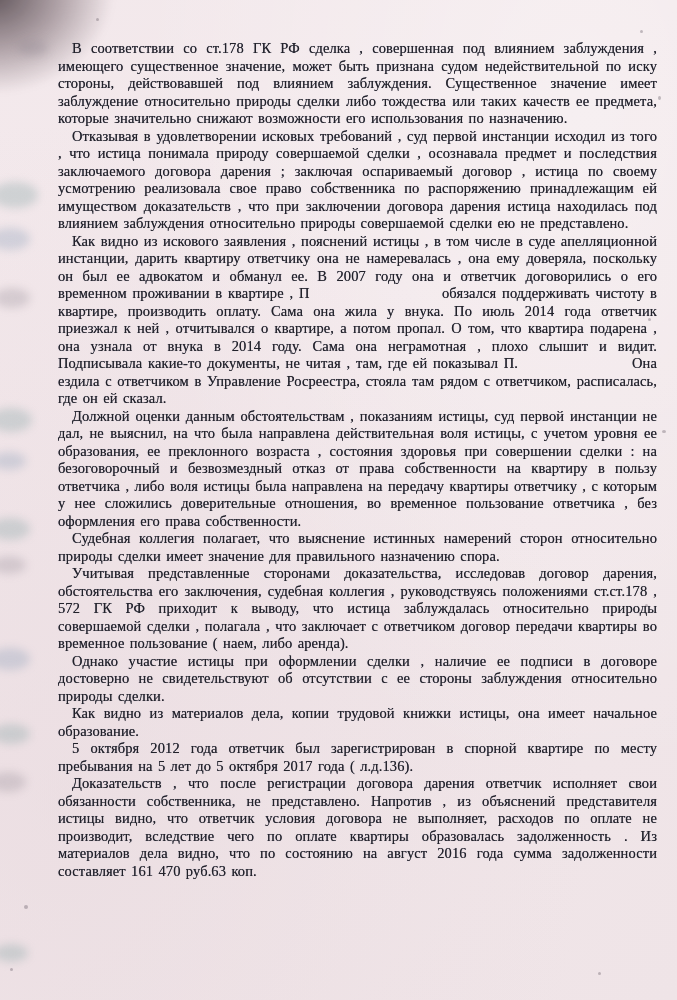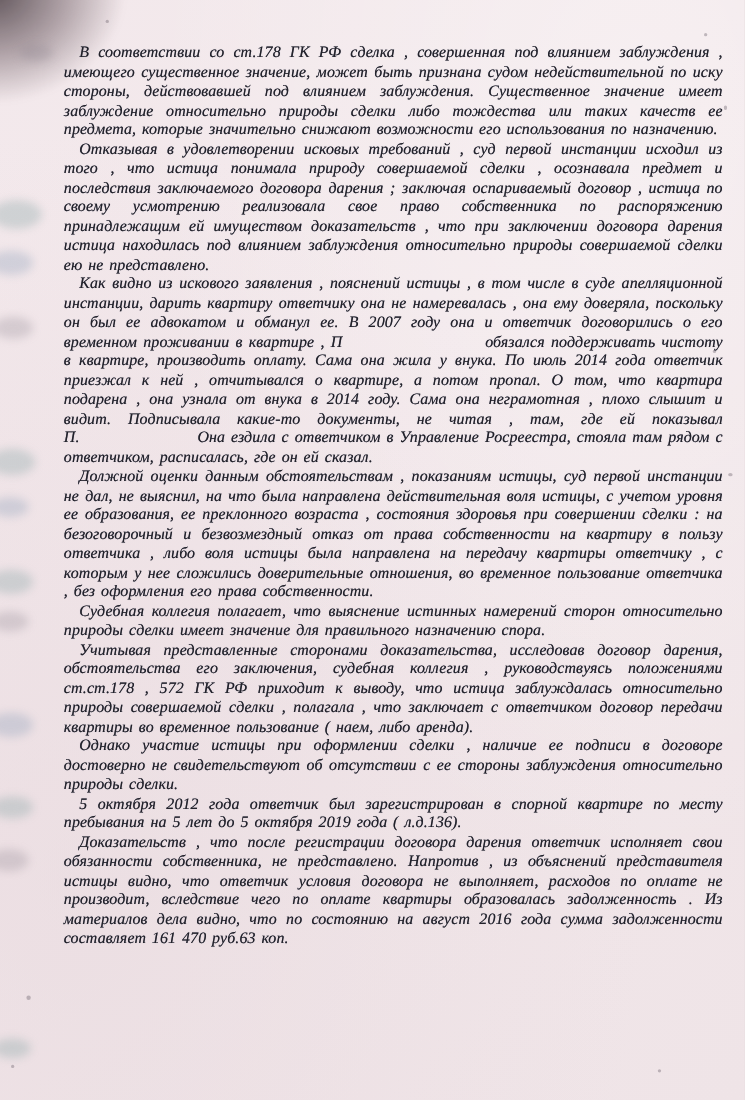--- a/index.html
+++ b/index.html
@@ -65,21 +65,20 @@
     font-size:14.5px;
     line-height:17.5px;
     text-align:justify;
     word-spacing:1.6px;
     letter-spacing:0.1px;
     text-shadow:0 0 0.6px rgba(40,40,60,0.65), 0 0 1.2px rgba(70,95,140,0.18);
   }
   .text-block p{
     margin:0;
     text-indent:14px;
-    font-style:italic;
   }
 </style>
 </head>
 <body>
 
 <div class="page">
   <div class="corner-shadow"></div>
 
   <div class="smudge sm-teal s1"></div>
   <div class="smudge sm-blue s2"></div>
@@ -105,16 +104,17 @@
   <div class="dot d9"></div>
 
   <div class="text-block">
       <p>В соответствии со ст.178 ГК РФ сделка , совершенная под влиянием заблуждения , имеющего существенное значение, может быть признана судом недействительной по иску стороны, действовавшей под влиянием заблуждения. Существенное значение имеет заблуждение относительно природы сделки либо тождества или таких качеств ее предмета, которые значительно снижают возможности его использования по назначению.</p>
       <p>Отказывая в удовлетворении исковых требований , суд первой инстанции исходил из того , что истица понимала природу совершаемой сделки , осознавала предмет и последствия заключаемого договора дарения ; заключая оспариваемый договор , истица по своему усмотрению реализовала свое право собственника по распоряжению принадлежащим ей имуществом доказательств , что при заключении договора дарения истица находилась под влиянием заблуждения относительно природы совершаемой сделки ею не представлено.</p>
       <p>Как видно из искового заявления , пояснений истицы , в том числе в суде апелляционной инстанции, дарить квартиру ответчику она не намеревалась , она ему доверяла, поскольку он был ее адвокатом и обманул ее. В 2007 году она и ответчик договорились о его временном проживании в квартире , П&nbsp;&nbsp;&nbsp;&nbsp;&nbsp;&nbsp;&nbsp;&nbsp;&nbsp;&nbsp;&nbsp;&nbsp;&nbsp;&nbsp;&nbsp;&nbsp;&nbsp;&nbsp;&nbsp;&nbsp;&nbsp;&nbsp; обязался поддерживать чистоту в квартире, производить оплату. Сама она жила у внука. По июль 2014 года ответчик приезжал к ней , отчитывался о квартире, а потом пропал. О том, что квартира подарена , она узнала от внука в 2014 году. Сама она неграмотная , плохо слышит и видит. Подписывала какие-то документы, не читая ,  там, где ей показывал П.&nbsp;&nbsp;&nbsp;&nbsp;&nbsp;&nbsp;&nbsp;&nbsp;&nbsp;&nbsp;&nbsp;&nbsp;&nbsp;&nbsp;&nbsp;&nbsp;&nbsp;&nbsp;&nbsp;&nbsp;Она ездила с ответчиком в Управление Росреестра, стояла там рядом с ответчиком, расписалась, где он ей сказал.</p>
       <p>Должной оценки данным обстоятельствам , показаниям истицы,  суд первой инстанции не дал, не выяснил, на что была направлена действительная воля истицы, с учетом  уровня ее образования, ее преклонного  возраста , состояния здоровья при совершении сделки : на безоговорочный и безвозмездный отказ от права собственности на квартиру в пользу ответчика , либо  воля истицы  была направлена на передачу квартиры  ответчику , с которым у нее сложились доверительные отношения,  во  временное пользование ответчика , без оформления его права собственности.</p>
       <p>Судебная коллегия полагает, что выяснение истинных намерений сторон относительно природы сделки имеет значение для правильного назначению спора.</p>
       <p>Учитывая представленные сторонами доказательства, исследовав договор дарения, обстоятельства его заключения, судебная коллегия , руководствуясь положениями ст.ст.178 , 572 ГК РФ приходит к выводу, что истица заблуждалась относительно природы совершаемой сделки , полагала , что заключает с ответчиком договор передачи квартиры во временное пользование ( наем, либо аренда).</p>
       <p>Однако участие истицы при оформлении сделки , наличие ее подписи в договоре достоверно не свидетельствуют об отсутствии с ее стороны заблуждения относительно природы сделки.</p>
-      <p>5 октября 2012 года ответчик был зарегистрирован в спорной квартире по месту пребывания на 5 лет до 5 октября 2019 года ( л.д.136).</p>
+      <p>Как видно из материалов дела, копии трудовой книжки истицы, она имеет начальное образование.</p>
+      <p>5 октября 2012 года ответчик был зарегистрирован в спорной квартире по месту пребывания на 5 лет до 5 октября 2017 года ( л.д.136).</p>
       <p>Доказательств , что после регистрации договора дарения  ответчик исполняет свои обязанности собственника, не представлено. Напротив , из  объяснений представителя истицы видно, что  ответчик условия договора не выполняет, расходов по оплате не производит,  вследствие чего по оплате квартиры  образовалась задолженность . Из материалов дела видно, что по состоянию на август 2016 года  сумма задолженности составляет  161 470 руб.63 коп.</p>
     </div>
 </div>
 
 </body></html>

